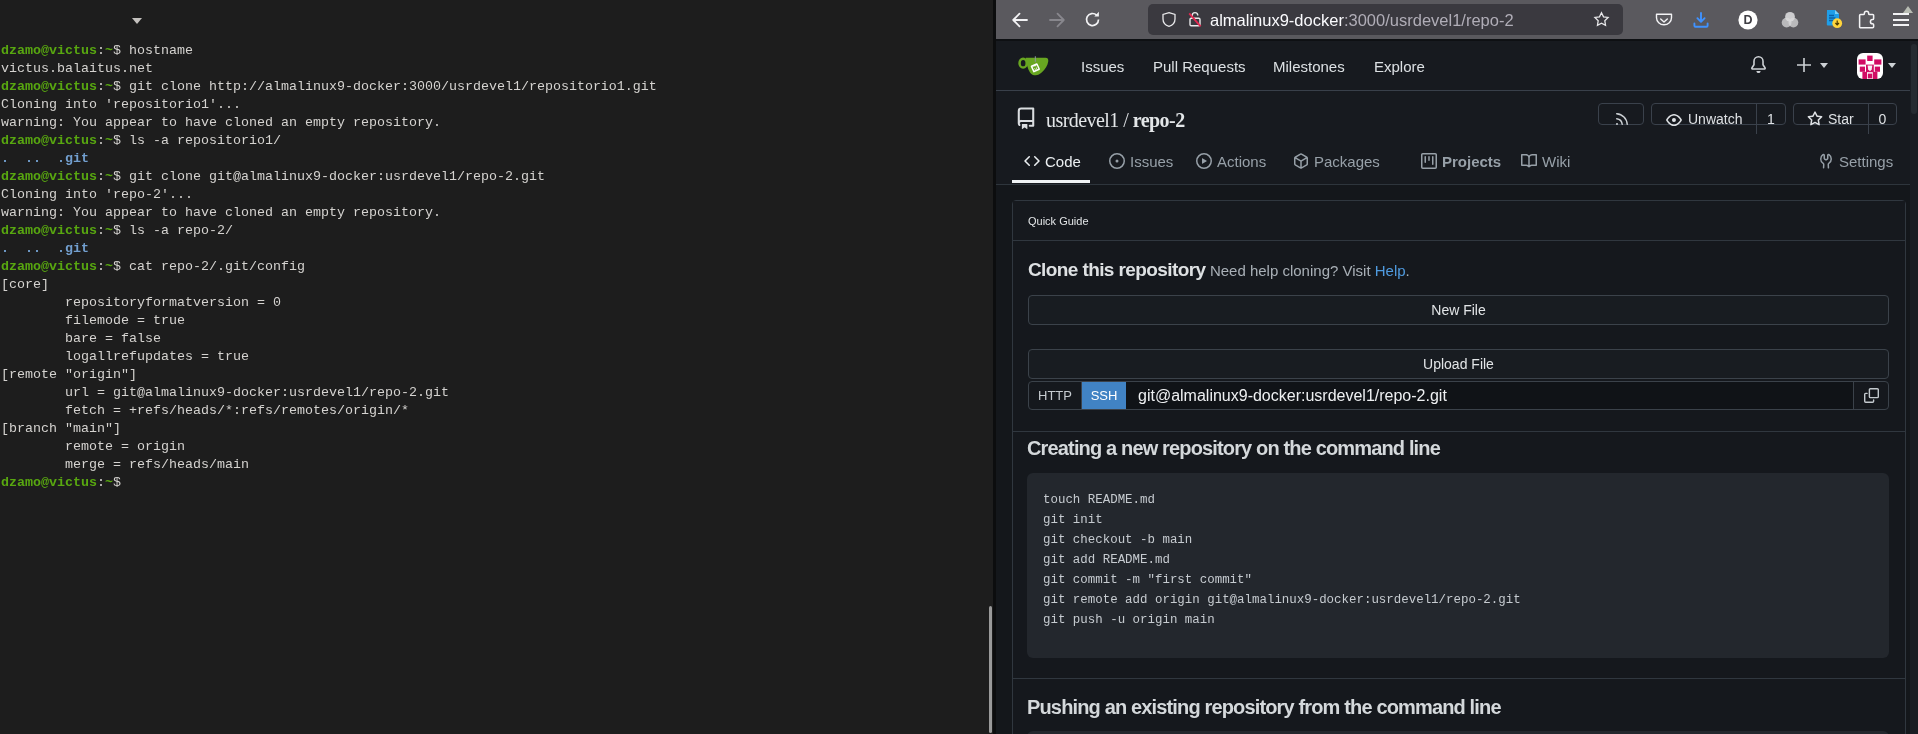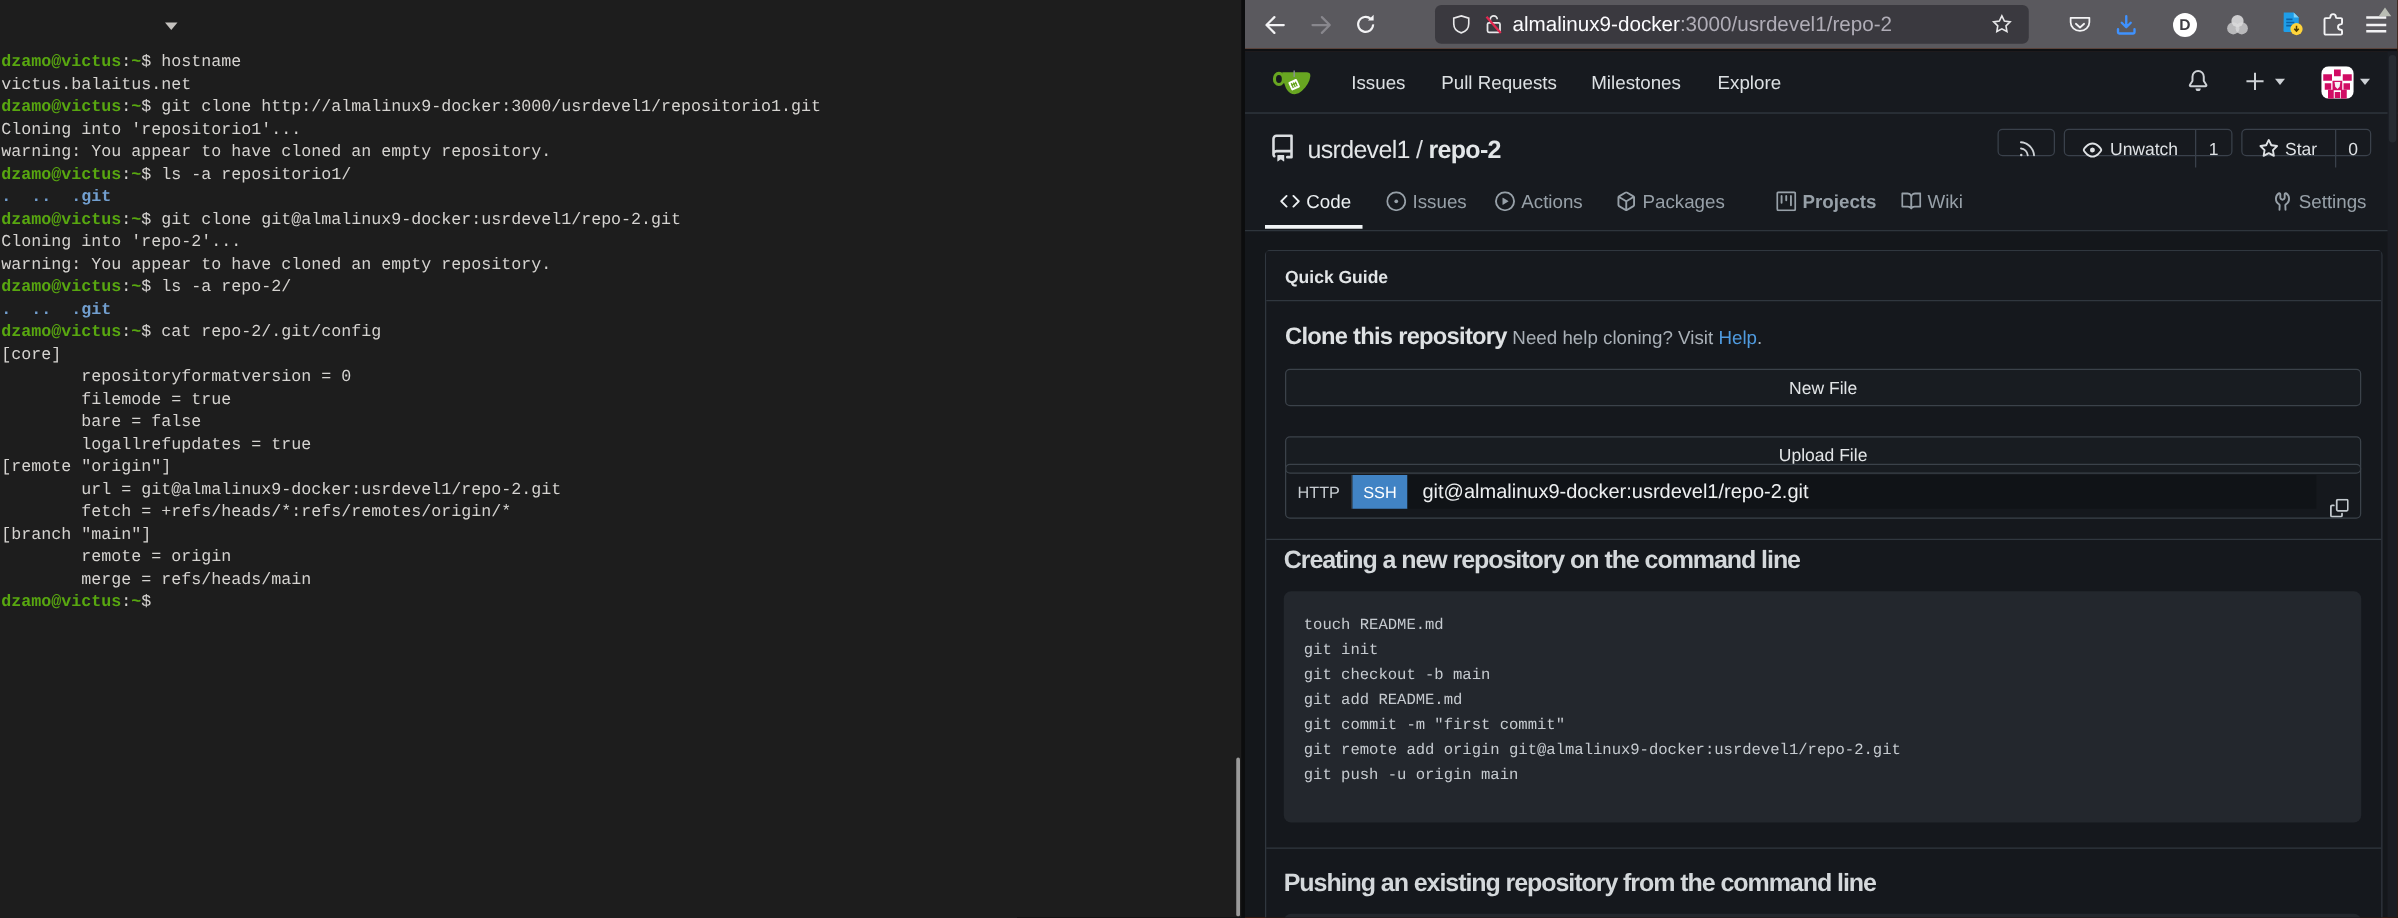--- a/index.html
+++ b/index.html
@@ -10,38 +10,38 @@
   #term { left:0; top:0; width:993px; height:734px; background:#1d1d1d; }
   #tbar { left:0; top:0; width:993px; height:37px; background:#333333; border-top:2px solid #151515; }
   #tbar .title { position:absolute; left:10px; top:0; height:35px; line-height:35px; font-size:14px; color:#cbc8c5; letter-spacing:-0.2px; }
   #tcaret { left:132px; top:18px; width:0; height:0; border-left:5px solid transparent; border-right:5px solid transparent; border-top:6px solid #c4c1be; }
   #tpre { left:1px; top:41.5px; font-family:"Liberation Mono", monospace; font-size:13.333px; line-height:18px; color:#d5d3d0; white-space:pre; }
   #tpre i { font-style:normal; color:#58a710; font-weight:bold; }
   #tpre b { font-weight:bold; color:#729fcf; }
   #tscroll { left:989px; top:606px; width:3px; height:127px; background:#9a9a9a; border-radius:2px; }
 
   
-  #browser { left:996px; top:0; width:922px; height:734px; background:#c2410c; }
+  #browser { left:996px; top:0; width:922px; height:734px; background:#fdba74; }
   #ftoolbar { left:0; top:0; width:922px; height:39px; background:#5a595e; }
   #urlbar { left:152px; top:4px; width:475px; height:31px; background:#3a393f; border-radius:5px; }
   #urltext { position:absolute; left:62px; top:1px; height:31px; line-height:31px; font-size:16.5px; color:#fbfbfe; white-space:pre; }
   #urltext span { color:#b0adb7; }
   #pagegap { left:0; top:39px; width:922px; height:2px; background:#0e1013; }
 
   
   #gpage { left:0; top:41px; width:922px; height:693px; background:#14171b; }
   #gnav { position:absolute; left:0; top:0; width:922px; height:50px; background:#171a1f; border-bottom:1px solid #39404a; }
   .navlink { position:absolute; top:1px; height:49px; line-height:49px; font-size:15px; color:#dce0e3; }
   #repohead { position:absolute; left:0; top:50px; width:922px; height:94px; background:#171a1f; border-bottom:1px solid #2e353c; }
   .rbtn { position:absolute; border:1px solid #3a414b; border-radius:4px; height:22px; top:12px; color:#dee1e4; font-size:14px; }
   .tab { position:absolute; top:112px; height:16px; font-size:15px; color:#97a0a8; display:flex; gap:5px; align-items:center; }
   .tab svg { flex:none; }
 
   #panel { position:absolute; left:16px; top:159px; width:894px; height:600px; background:#15181d; border:1px solid #30373f; border-radius:4px; }
-  #phead { position:absolute; left:0; top:0; width:892px; height:40px; background:#16191e; border-bottom:1px solid #30373f; line-height:40px; font-size:14px; font-weight:bold; color:#e2e5e7; padding-left:15px; }
+  #phead { position:absolute; left:0; top:0; width:892px; height:40px; background:#16191e; border-bottom:1px solid #30373f; line-height:40px; font-size:11px; font-weight:normal; color:#e2e5e7; padding-left:15px; }
   .gbtn { position:absolute; left:15px; width:861px; height:30px; border:1px solid #3b424a; border-radius:4px; background:#181c21; text-align:center; font-size:14px; color:#e2e5e7; line-height:28px; }
   .codeblock { position:absolute; left:14px; width:862px; background:#23272d; border-radius:6px; font-family:"Liberation Mono", monospace; font-size:12.45px; line-height:20px; color:#c6cbd0; white-space:pre; padding:17px 16px; }
   .h2 { position:absolute; font-size:20px; font-weight:bold; color:#d4d8db; letter-spacing:-0.85px; }
 </style></head>
 <body>
   <div class="abs" id="term">
     <div class="abs" id="tcaret"></div>
     <div class="abs" id="tpre"><i>dzamo@victus</i>:<i>~</i>$ hostname
 victus.balaitus.net
 <i>dzamo@victus</i>:<i>~</i>$ git clone http://almalinux9-docker:3000/usrdevel1/repositorio1.git
@@ -168,21 +168,21 @@
             <rect x="10.8" y="20.6" width="4.4" height="4.8"></rect>
           </g>
           <path d="M10.6 12.6 L15.3 12.6 L14.7 16.4 L13 18.2 L11.2 16.4 Z" fill="#f7f1f4"></path>
         </svg>
         <div style="position:absolute;left:892px;top:22px;width:0;height:0;border-left:4.5px solid transparent;border-right:4.5px solid transparent;border-top:5.5px solid #cdd1d5;"></div>
       </div>
       <div id="repohead">
         <svg style="position:absolute;left:19px;top:16px;" width="22" height="23" viewBox="0 0 16 16" fill="#dadde0">
           <path d="M2 2.5A2.5 2.5 0 0 1 4.5 0h8.75a.75.75 0 0 1 .75.75v12.5a.75.75 0 0 1-.75.75h-2.5a.75.75 0 0 1 0-1.5h1.75v-2h-8a1 1 0 0 0-.714 1.7.75.75 0 1 1-1.072 1.05A2.495 2.495 0 0 1 2 11.5Zm10.5-1h-8a1 1 0 0 0-1 1v6.708A2.486 2.486 0 0 1 4.5 9h8ZM5 12.25a.25.25 0 0 1 .25-.25h3.5a.25.25 0 0 1 .25.25v3.25a.25.25 0 0 1-.4.2l-1.45-1.087a.249.249 0 0 0-.3 0L5.4 15.7a.25.25 0 0 1-.4-.2Z"></path>
         </svg>
-        <span id="rtitle" style="position:absolute;left:50px;top:15.5px;font-size:20px;line-height:27px;color:#e3e6e8;letter-spacing:-0.55px;">usrdevel1 <span style="color:#dadde0">/</span> <b>repo-2</b></span>
+        <span id="rtitle" style="position:absolute;left:50px;top:15.5px;font-size:20px;line-height:27px;color:#e3e6e8;letter-spacing:-0.55px;font-family:Liberation Serif, serif;">usrdevel1 <span style="color:#dadde0">/</span> <b>repo-2</b></span>
         <div class="rbtn" style="left:602px;width:46px;">
           <svg style="position:absolute;left:15px;top:7px;" width="16" height="16" viewBox="0 0 16 16" fill="#cdd1d5">
             <path d="M2.002 2.725a.75.75 0 0 1 .797-.699C8.79 2.42 13.58 7.21 13.974 13.201a.75.75 0 0 1-1.497.098 10.502 10.502 0 0 0-9.776-9.776.747.747 0 0 1-.7-.798ZM2.84 7.05h-.002a7.002 7.002 0 0 1 6.113 6.111.75.75 0 0 1-1.49.178 5.503 5.503 0 0 0-4.8-4.8.75.75 0 0 1 .179-1.489ZM2 13a1 1 0 1 1 2 0 1 1 0 0 1-2 0Z"></path>
           </svg>
         </div>
         <div class="rbtn" style="left:655px;width:135px;">
           <svg style="position:absolute;left:14px;top:8px;" width="16" height="16" viewBox="0 0 16 16" fill="#dee1e4">
             <path d="M8 2c1.981 0 3.671.992 4.933 2.078 1.27 1.091 2.187 2.345 2.637 3.023a1.62 1.62 0 0 1 0 1.798c-.45.678-1.367 1.932-2.637 3.023C11.67 13.008 9.981 14 8 14c-1.981 0-3.671-.992-4.933-2.078C1.797 10.83.88 9.576.43 8.898a1.62 1.62 0 0 1 0-1.798c.45-.677 1.367-1.931 2.637-3.022C4.33 2.992 6.019 2 8 2ZM1.679 7.932a.12.12 0 0 0 0 .136c.411.622 1.241 1.75 2.366 2.717C5.176 11.758 6.527 12.5 8 12.5c1.473 0 2.825-.742 3.955-1.715 1.124-.967 1.954-2.096 2.366-2.717a.12.12 0 0 0 0-.136c-.412-.621-1.242-1.75-2.366-2.717C10.824 4.242 9.473 3.5 8 3.5c-1.473 0-2.825.742-3.955 1.715-1.124.967-1.954 2.096-2.366 2.717ZM8 10a2 2 0 1 1-.001-3.999A2 2 0 0 1 8 10Z"></path>
           </svg>
           <span style="position:absolute;left:36px;top:0;line-height:30px;">Unwatch</span>
@@ -223,21 +223,21 @@
       <div class="abs" style="left:16px;top:139px;width:78px;height:2.5px;background:#f0f3f5;"></div>
 
       <div id="panel">
         <div id="phead">Quick Guide</div>
         <div style="position:absolute;left:15px;top:58px;">
           <span style="font-size:19px;font-weight:bold;color:#dee1e3;letter-spacing:-0.6px;">Clone this repository</span>
           <span style="font-size:15px;color:#a9b0b7;"> Need help cloning? Visit <span style="color:#4f9be0;">Help</span>.</span>
         </div>
         <div class="gbtn" style="top:94px;">New File</div>
         <div class="gbtn" style="top:148px;">Upload File</div>
-        <div id="clonebar" style="position:absolute;left:15px;top:170px;width:861px;height:44px;border:1px solid #3b424a;border-radius:4px;display:flex;align-items:center;">
+        <div id="clonebar" style="position:absolute;left:15px;top:180px;width:861px;height:29px;border:1px solid #3b424a;border-radius:4px;display:flex;">
           <div style="width:53px;border-right:1px solid #3b424a;text-align:center;line-height:27px;font-size:13px;color:#c6cbd0;">HTTP</div>
           <div style="width:44px;background:#4183c4;text-align:center;line-height:27px;font-size:13px;color:#fff;">SSH</div>
           <div style="flex:1;background:#101317;line-height:27px;font-size:16px;color:#eef0f2;padding-left:12px;">git@almalinux9-docker:usrdevel1/repo-2.git</div>
           <div id="copybtn" style="width:35px;border-left:1px solid #3b424a;position:relative;">
             <svg style="position:absolute;left:10px;top:6px;" width="15" height="15" viewBox="0 0 16 16" fill="#c3c9ce">
               <path d="M0 6.75C0 5.784.784 5 1.75 5h1.5a.75.75 0 0 1 0 1.5h-1.5a.25.25 0 0 0-.25.25v7.5c0 .138.112.25.25.25h7.5a.25.25 0 0 0 .25-.25v-1.5a.75.75 0 0 1 1.5 0v1.5A1.75 1.75 0 0 1 9.25 16h-7.5A1.75 1.75 0 0 1 0 14.25Zm5-5C5 .784 5.784 0 6.75 0h7.5C15.216 0 16 .784 16 1.75v7.5A1.75 1.75 0 0 1 14.25 11h-7.5A1.75 1.75 0 0 1 5 9.25Zm1.75-.25a.25.25 0 0 0-.25.25v7.5c0 .138.112.25.25.25h7.5a.25.25 0 0 0 .25-.25v-7.5a.25.25 0 0 0-.25-.25Z"></path>
             </svg>
           </div>
         </div>
         <div class="abs" style="left:0;top:230px;width:892px;height:1px;background:#30373f;"></div>

